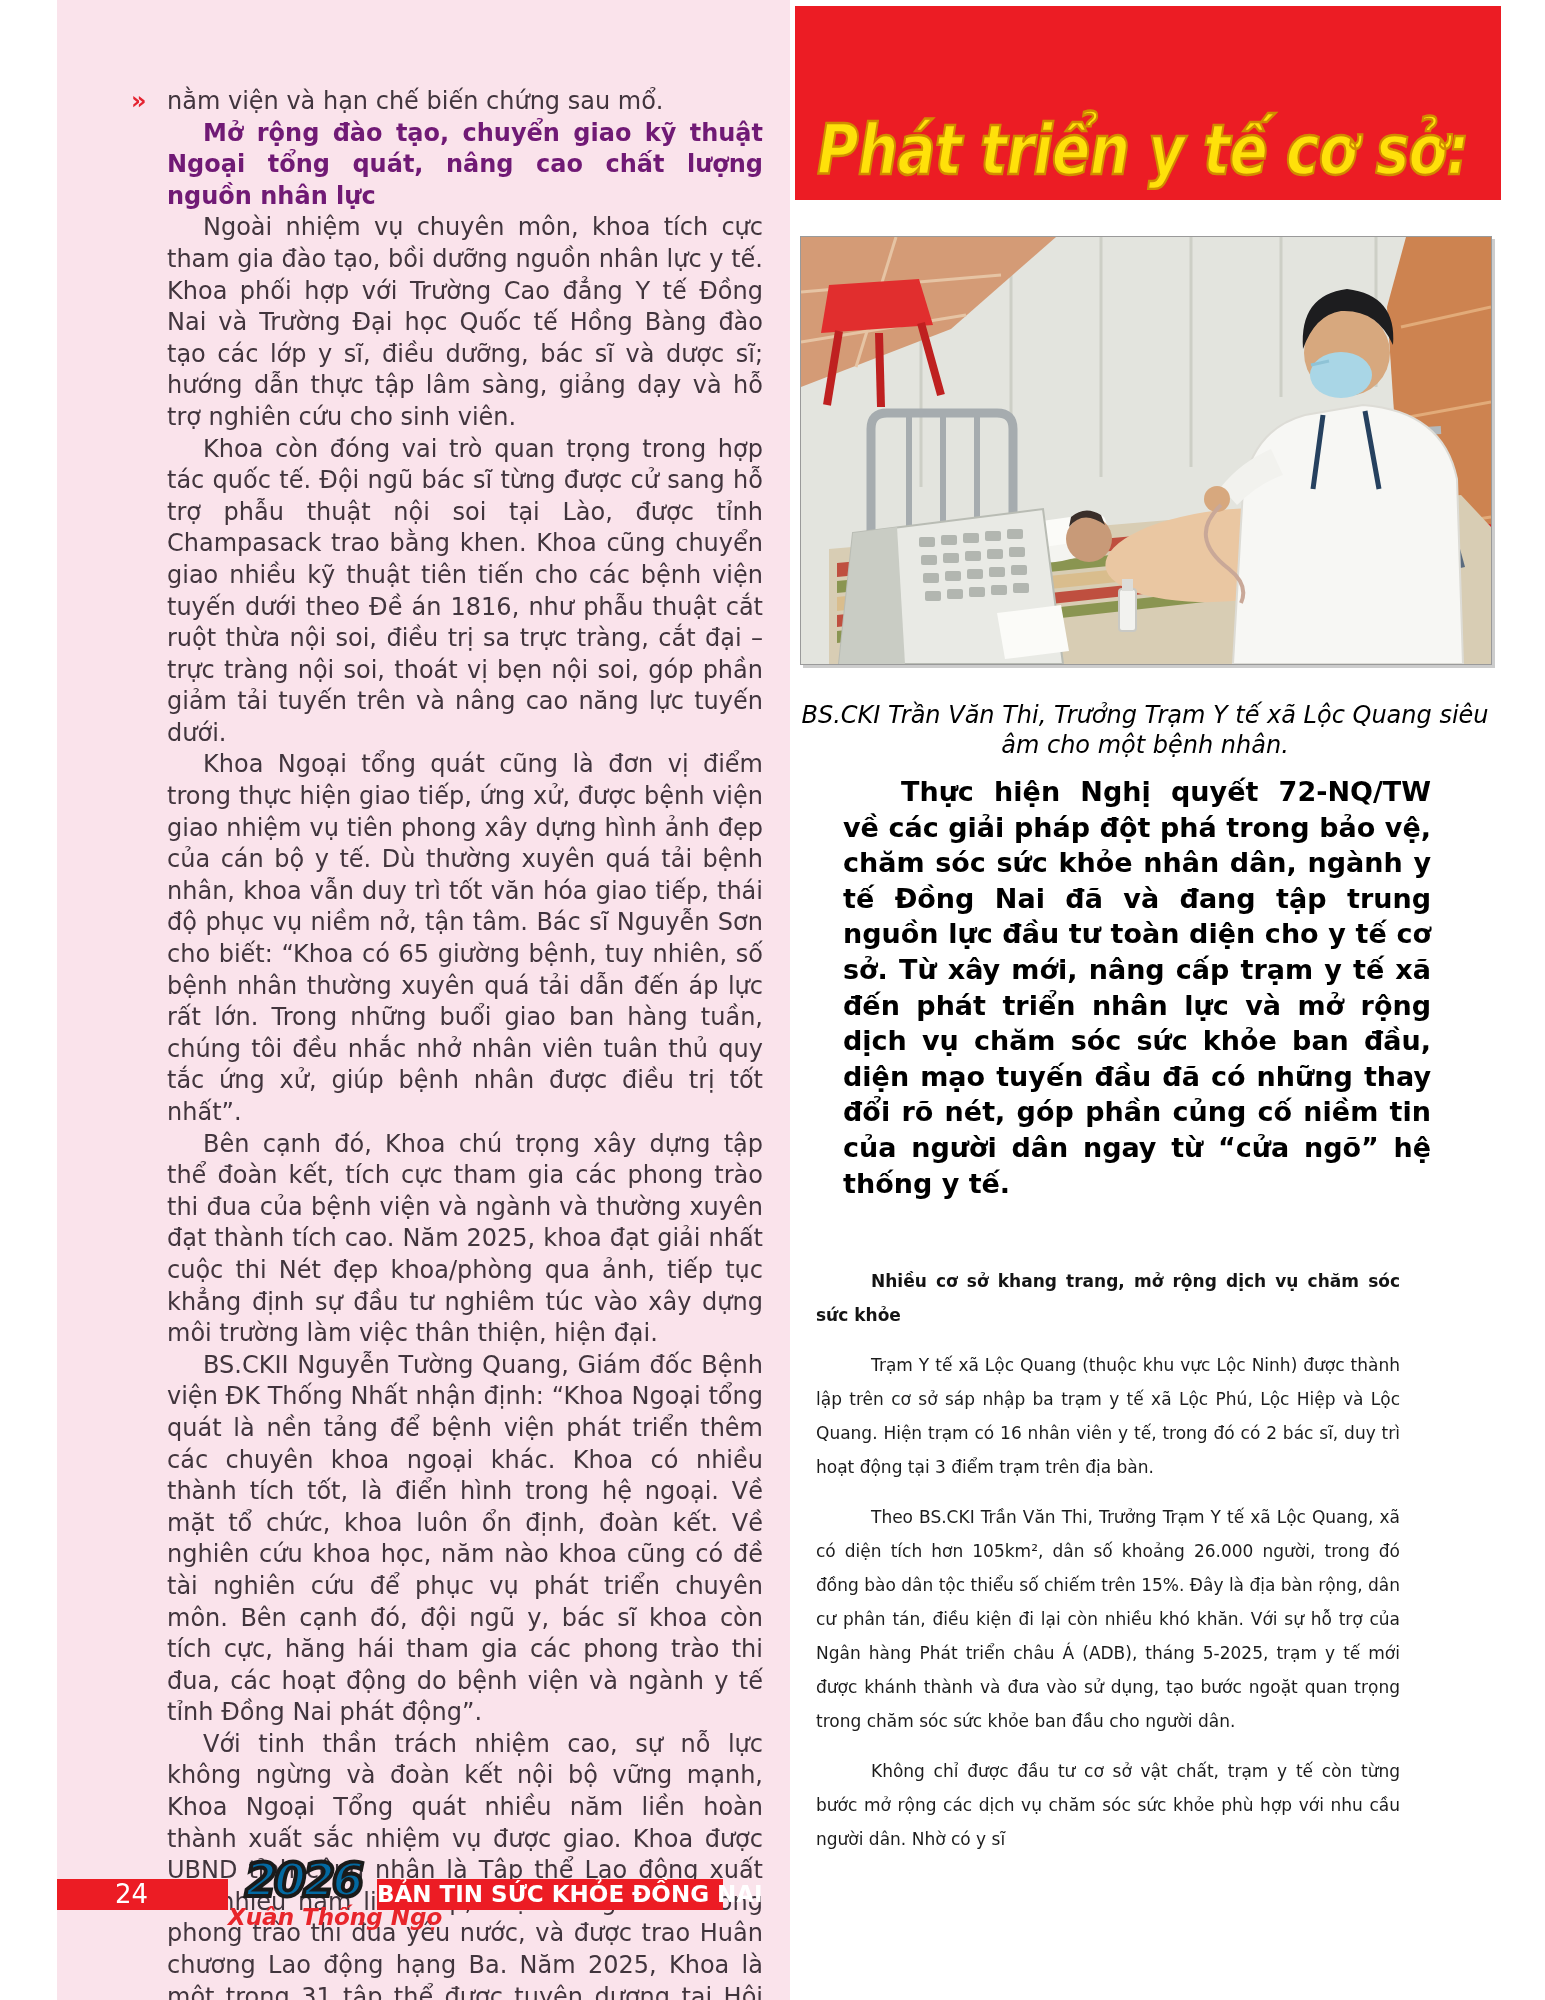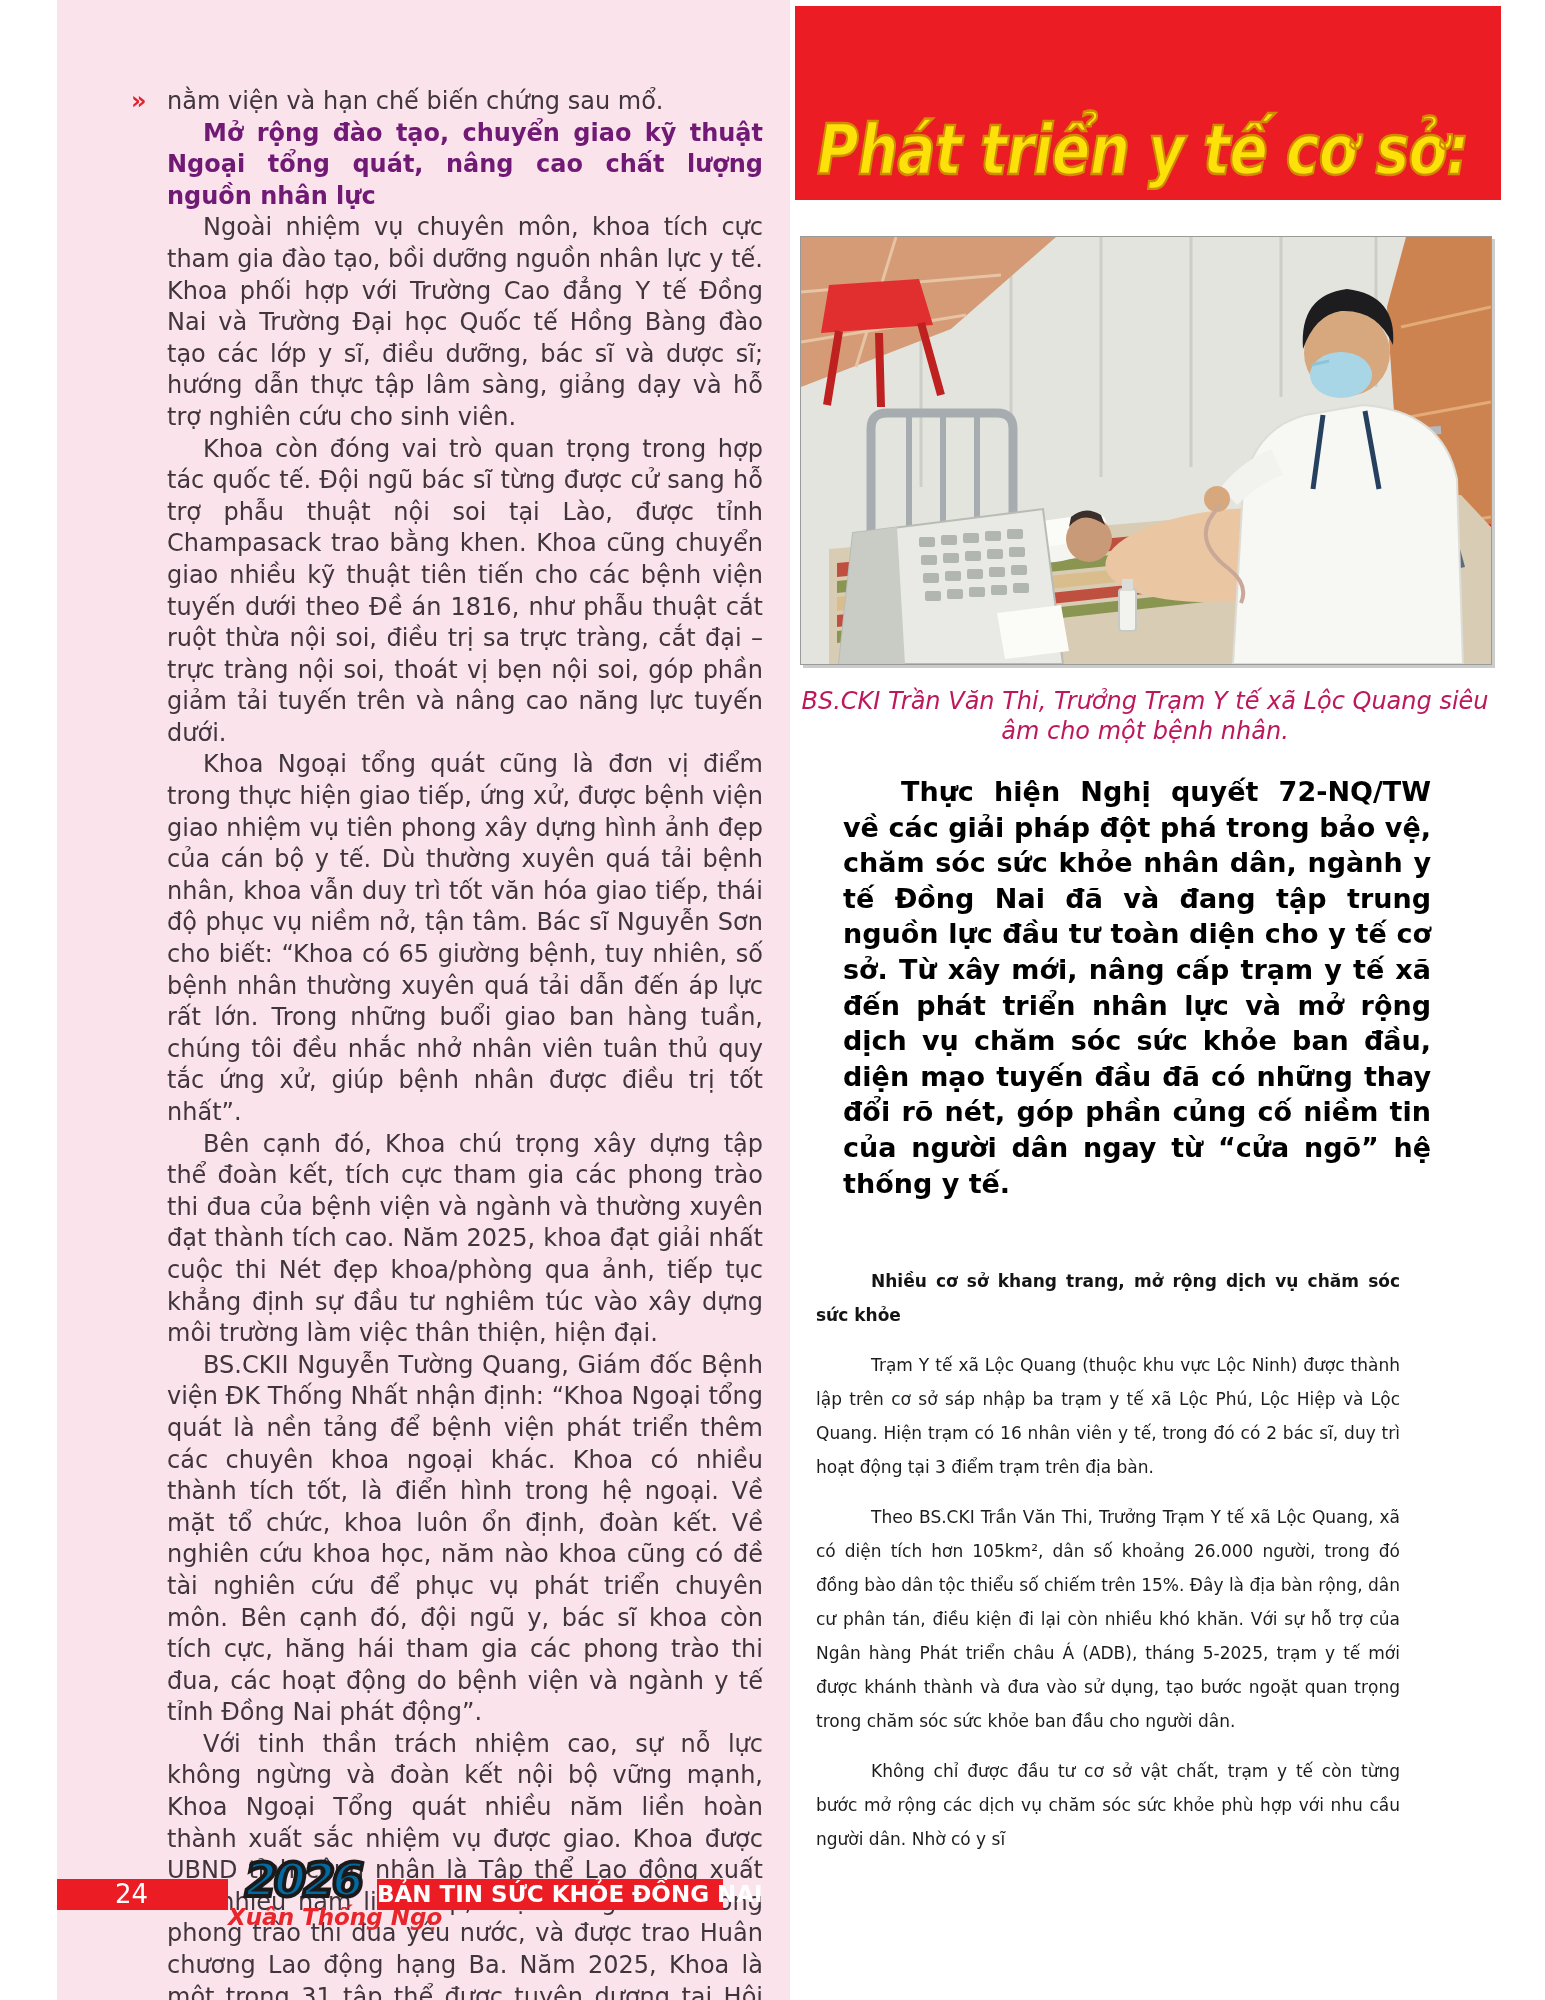--- a/index.html
+++ b/index.html
@@ -16,22 +16,22 @@
 
   
   .kicker-banner{position:absolute;left:795px;top:6px;width:706px;height:194px;background:#ec1c24;text-decoration:underline;}
   .kicker-title{position:absolute;left:22px;bottom:10px;white-space:nowrap;
      font-size:57px;font-weight:bold;font-style:italic;letter-spacing:-1px;
      color:#ffe10a;-webkit-text-stroke:2px #d08c00;
      transform:scaleY(1.22);transform-origin:left bottom;}
   .photo-frame{position:absolute;left:800px;top:236px;width:690px;height:427px;
      border:1px solid #9a9a9a;box-shadow:3px 3px 0 #cccccc;background:#e3e4de;}
   .photo-frame svg{display:block;width:100%;height:100%;}
-  .caption{position:absolute;left:800px;top:686px;width:690px;text-align:center;
-     font-style:italic;font-size:24px;line-height:30px;color:#be185d;}
+  .caption{position:absolute;left:800px;top:700px;width:690px;text-align:center;
+     font-style:italic;font-size:24px;line-height:30px;color:#000000;}
   .intro{position:absolute;left:827px;top:758px;width:588px;margin:16px;
      font-size:27px;font-weight:bold;line-height:35.6px;text-align:justify;text-indent:58px;color:#000;}
   .right-text{position:absolute;left:800px;top:1248px;width:616px;color:#1c1c1c;}
   .right-text p{margin:16px;font-size:17px;line-height:34px;text-align:justify;text-indent:55px;}
   .right-text p.rsub{font-weight:bold;color:#141414;margin-bottom:6px;}
 
   
   .f-bar1{position:absolute;left:57px;top:1879px;width:171px;height:31px;background:#ec1c24;
      color:#ffffff;font-size:26px;line-height:31px;text-align:center;padding-right:22px;box-sizing:border-box;}
   .logo2026{position:absolute;left:228px;top:1852px;width:150px;text-align:center;}

